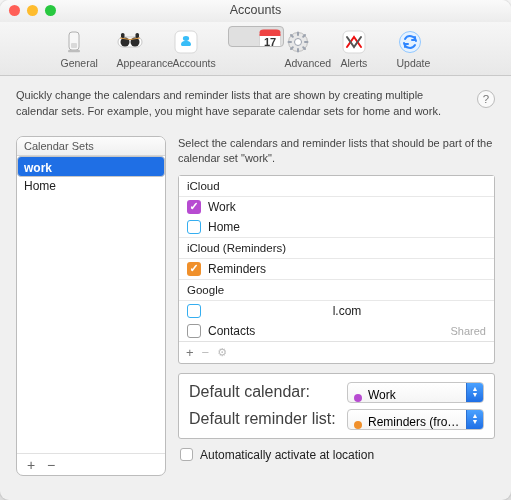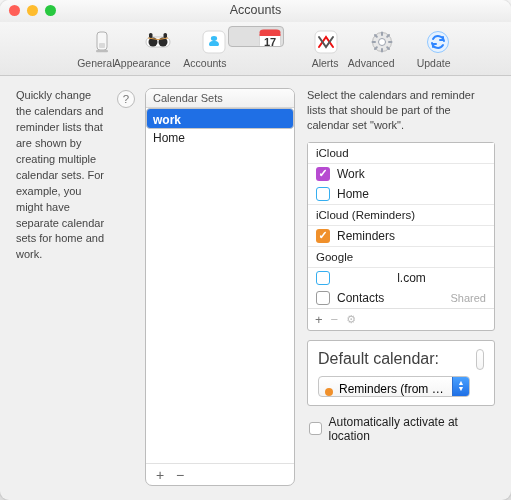--- a/index.html
+++ b/index.html
@@ -4,24 +4,24 @@
 <style>
   *{box-sizing:border-box;margin:0;padding:0;font-family:-apple-system,"Helvetica Neue",Helvetica,Arial,sans-serif;-webkit-font-smoothing:antialiased}
   body{background:#fff;display:flex;justify-content:center}
   .window{width:511px;height:500px;background:#f0f0f0;border-radius:9px;box-shadow:0 14px 40px rgba(0,0,0,.35),0 0 0 1px rgba(0,0,0,.06);overflow:hidden;display:flex;flex-direction:column}
   .titlebar{height:22px;position:relative;background:linear-gradient(#fafafa,#ececec);border-bottom:0}
   .traffic{position:absolute;left:9px;top:5px;display:flex;gap:7px}
   .tl{width:11px;height:11px;border-radius:50%}
   .tl.r{background:#ff5f57}.tl.y{background:#febc2e}.tl.g{background:#28c840}
   .title{position:absolute;width:100%;text-align:center;top:3px;font-size:12.5px;color:#444}
   .toolbar{background:linear-gradient(#f6f6f6,#e8e8e8);border-bottom:1px solid #c9c9c9;padding:4px 0 2px 0;display:flex;justify-content:center;gap:0}
-  .tbtn{width:56px;display:flex;flex-direction:column;align-items:flex-end;gap:2px;padding:2px 0 3px 0;border:1px solid transparent;border-radius:4px;font-size:10.5px;color:#555;cursor:default}
+  .tbtn{width:56px;display:flex;flex-direction:column;align-items:flex-start;gap:2px;padding:2px 0 3px 0;border:1px solid transparent;border-radius:4px;font-size:10.5px;color:#555;cursor:default}
   .tbtn.sel{background:#e0e0e0;border:1px solid #b9b9b9}
   .ticon{width:26px;height:26px;display:flex;align-items:center;justify-content:center}
-  .body{flex:1;padding:12px 16px 14px 16px;display:flex;flex-direction:row;gap:10px}
+  .body{flex:1;padding:12px 16px 24px 16px;display:flex;flex-direction:column;gap:16px}
   .intro{font-size:11px;line-height:1.45;color:#444;position:relative;padding-right:28px}
   .help{position:absolute;right:0;top:2px;width:18px;height:18px;border:1px solid #bbb;border-radius:50%;text-align:center;font-size:11.5px;color:#777;line-height:17px;background:#fafafa}
   .cols{flex:1;display:flex;gap:12px;min-height:0}
   .setscol{width:150px;display:flex;flex-direction:column}
   .listbox{flex:1;background:#fff;border:1px solid #bcbcbc;border-radius:7px;display:flex;flex-direction:column;overflow:hidden}
   .listhdr{background:linear-gradient(#fcfcfc,#f0f0f0);border-bottom:1px solid #d5d5d5;font-size:11px;color:#555;font-weight:500;padding:3px 7px}
   .listrows{flex:1;overflow:auto}
   .lsrow{font-size:12px;color:#222;padding:2px 7px;height:18px;line-height:15px}
   .lsrow.sel{background:#1f6fe5;color:#fff;font-weight:600}
   .listftr{border-top:1px solid #e1e1e1;display:flex;align-items:center;gap:2px;padding:0 5px;height:22px;font-size:14px;color:#666}
@@ -105,51 +105,51 @@
             <rect x="1.5" y="7" width="21" height="2" fill="#ef4444"></rect>
             <text x="12" y="19" text-anchor="middle" font-size="11" font-weight="600" fill="#333">17</text>
           </svg>
       </span>
 
     </div>
 
     <div class="tbtn">
       <span class="ticon">
         <svg width="24" height="24" viewBox="0 0 24 24">
-            <rect x="1" y="1" width="22" height="22" rx="5" fill="#fff" stroke="#d7d7d7"></rect>
-            <path d="M5 17 L12 7 L19 17" stroke="#e11" stroke-width="2" fill="none" stroke-linecap="round"></path>
-            <path d="M5 7 L12 17 L19 7" stroke="#555" stroke-width="2" fill="none" stroke-linecap="round"></path>
-          </svg>
-      </span>
-      <span>Alerts</span>
-    </div>
-
-    <div class="tbtn">
-      <span class="ticon">
-        <svg width="24" height="24" viewBox="0 0 24 24">
             <circle cx="12" cy="12" r="9.5" fill="#e8e8e8" stroke="#bdbdbd"></circle>
             <g stroke="#9ca3af" stroke-width="2" stroke-linecap="round">
               <line x1="12" y1="2.5" x2="12" y2="5"></line>
               <line x1="12" y1="19" x2="12" y2="21.5"></line>
               <line x1="2.5" y1="12" x2="5" y2="12"></line>
               <line x1="19" y1="12" x2="21.5" y2="12"></line>
               <line x1="5" y1="5" x2="6.8" y2="6.8"></line>
               <line x1="17.2" y1="17.2" x2="19" y2="19"></line>
               <line x1="5" y1="19" x2="6.8" y2="17.2"></line>
               <line x1="17.2" y1="6.8" x2="19" y2="5"></line>
             </g>
             <circle cx="12" cy="12" r="3.5" fill="#fff" stroke="#9ca3af"></circle>
           </svg>
       </span>
       <span>Advanced</span>
     </div>
 
     <div class="tbtn">
       <span class="ticon">
         <svg width="24" height="24" viewBox="0 0 24 24">
+            <rect x="1" y="1" width="22" height="22" rx="5" fill="#fff" stroke="#d7d7d7"></rect>
+            <path d="M5 17 L12 7 L19 17" stroke="#e11" stroke-width="2" fill="none" stroke-linecap="round"></path>
+            <path d="M5 7 L12 17 L19 7" stroke="#555" stroke-width="2" fill="none" stroke-linecap="round"></path>
+          </svg>
+      </span>
+      <span>Alerts</span>
+    </div>
+
+    <div class="tbtn">
+      <span class="ticon">
+        <svg width="24" height="24" viewBox="0 0 24 24">
             <circle cx="12" cy="12" r="10.5" fill="#e6f2ff" stroke="#90c7ff"></circle>
             <path d="M7 9a6 6 0 0 1 11 2M17 15a6 6 0 0 1-11-2" stroke="#2f86ff" stroke-width="2" fill="none" stroke-linecap="round"></path>
             <path d="M17 7v3h-3M7 17v-3h3" stroke="#2f86ff" stroke-width="2" fill="none" stroke-linecap="round"></path>
           </svg>
       </span>
       <span>Update</span>
     </div>
 
   </div>
 
@@ -213,20 +213,21 @@
           </div>
         </div>
 
         <div class="defgrp">
           <div class="dlab">Default calendar:</div>
           <div class="sel">
             <span class="dot" style="background:#b74bd1"></span>
             <span class="txt">Work</span>
             <span class="end">▲<br>▼</span>
           </div>
+          <div class="dlab">Default reminder list:</div>
           <div class="sel">
             <span class="dot" style="background:#f0902b"></span>
             <span class="txt">Reminders (from Gene…</span>
             <span class="end">▲<br>▼</span>
           </div>
         </div>
 
         <div class="autobox">
           <span class="mchk"></span>
           <span>Automatically activate at location</span>

